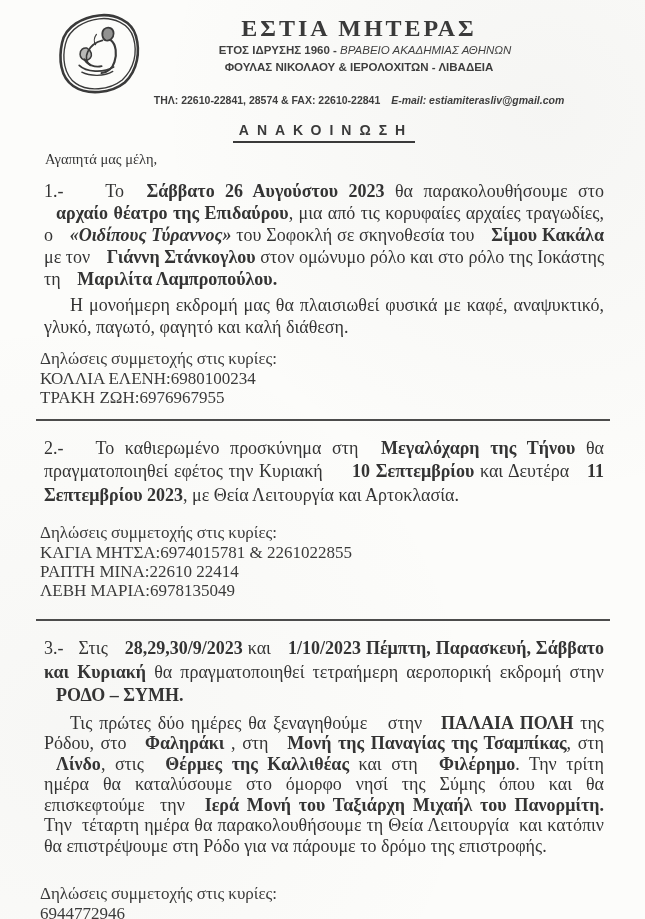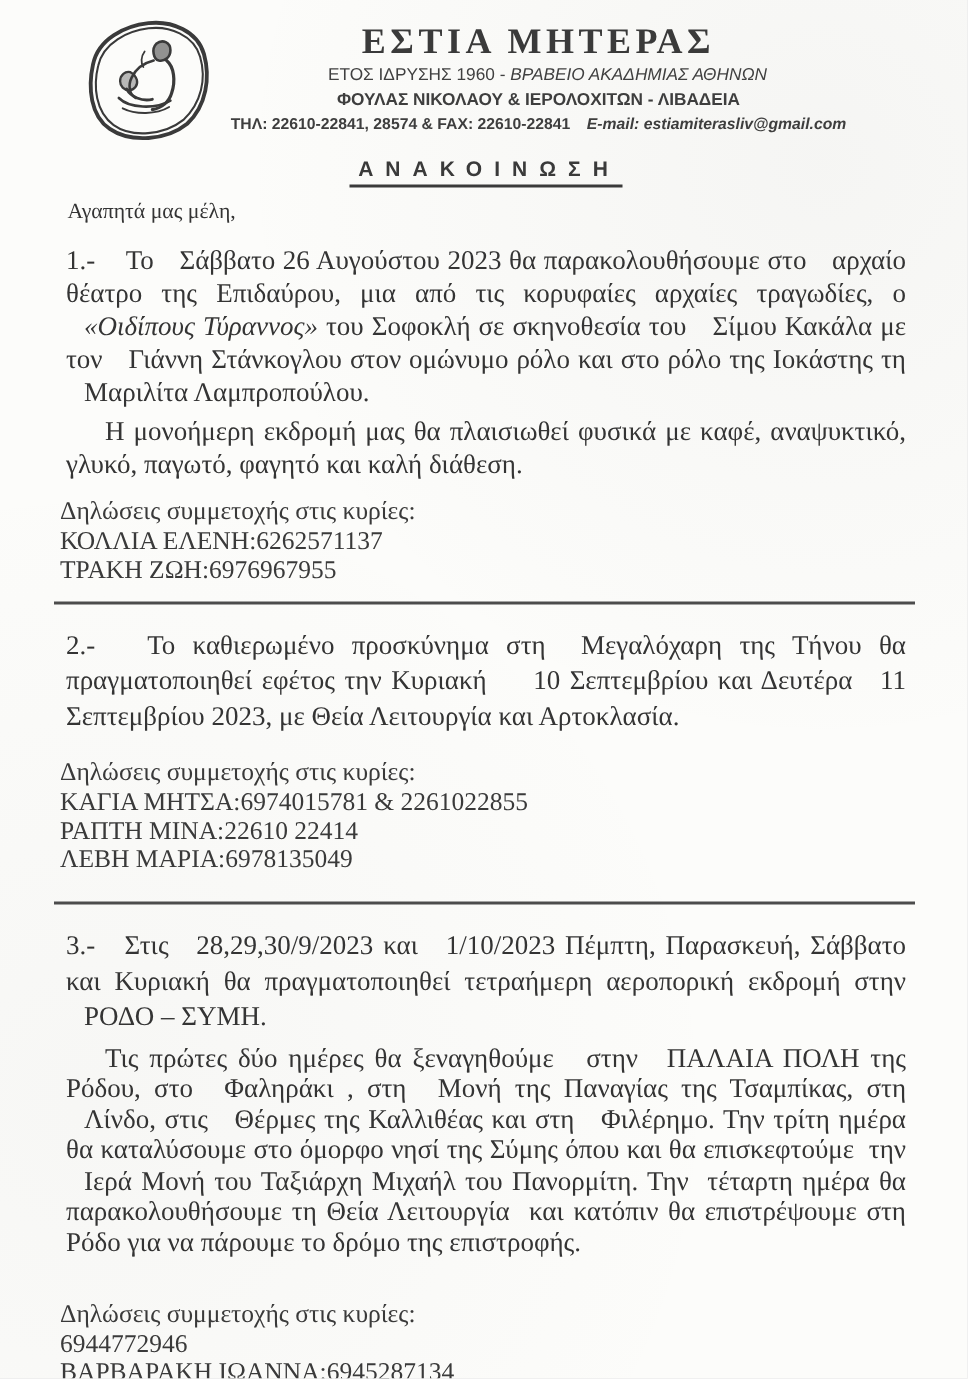--- a/index.html
+++ b/index.html
@@ -10,21 +10,21 @@
     background:#fcfcfa;
     background-image:
       radial-gradient(circle at 85% 12%, rgba(120,120,120,0.05), transparent 40%),
       radial-gradient(circle at 10% 80%, rgba(120,120,120,0.04), transparent 45%);
     color:#343434;
     font-family:"Liberation Serif","DejaVu Serif",serif;
     overflow:hidden;
     box-sizing:border-box;
     padding:12px 37px 0 40px;
   }
-  .b{font-weight:normal;padding-left:12px;}
+  .b{font-weight:bold;padding-left:12px;}
   .i{font-style:italic;}
 
   
   .seal{
     position:absolute;left:55px;top:12px;width:88px;height:86px;
   }
   .header-text{
     text-align:center;
     padding-left:70px;
     line-height:1;
@@ -43,21 +43,21 @@
   .org-founded{
     font-family:"Liberation Sans","DejaVu Sans",sans-serif;
     font-size:11.5px;margin-top:5px;color:#404040;
   }
   .org-address{
     font-family:"Liberation Sans","DejaVu Sans",sans-serif;
     font-weight:bold;font-size:11.5px;margin-top:5px;color:#3e3e3e;
   }
   .org-phone{
     font-family:"Liberation Sans","DejaVu Sans",sans-serif;
-    font-weight:bold;font-size:10.5px;margin-top:5px;color:#3e3e3e;
+    font-weight:bold;font-size:10.5px;margin-top:22px;color:#3e3e3e;
   }
   .org-phone .i{margin-left:8px;}
 
   
   .doc-title{
     text-align:center;margin-top:15px;
   }
   .doc-title span{
     display:inline-block;
     font-family:"Liberation Sans","DejaVu Sans",sans-serif;
@@ -147,21 +147,21 @@
 
   <div class="greeting">Αγαπητά μας μέλη,</div>
 
   <p class="para p1a"><span>1.-&nbsp;&nbsp;&nbsp;&nbsp;Το </span><span class="b">Σάββατο 26 Αυγούστου 2023 </span><span>θα παρακολουθήσουμε στο </span><span class="b">αρχαίο θέατρο της Επιδαύρου</span><span>, μια από  τις κορυφαίες αρχαίες τραγωδίες, ο </span><span class="b i">«Οιδίπους Τύραννος»</span><span> του Σοφοκλή σε σκηνοθεσία του </span><span class="b">Σίμου Κακάλα</span><span> με τον </span><span class="b">Γιάννη Στάνκογλου</span><span> στον ομώνυμο ρόλο και στο ρόλο της Ιοκάστης τη </span><span class="b">Μαριλίτα Λαμπροπούλου.</span></p>
   <p class="para p1b"><span>Η μονοήμερη εκδρομή μας θα πλαισιωθεί φυσικά με καφέ, αναψυκτικό, γλυκό, παγωτό, φαγητό και καλή διάθεση.</span></p>
 
   <div class="contacts c1">
     <div class="contacts-heading">Δηλώσεις συμμετοχής στις κυρίες:</div>
     <div class="contact-row">
       <span class="cname">ΚΟΛΛΙΑ ΕΛΕΝΗ:</span>
-      <span class="cphone">6262571137</span>
+      <span class="cphone">6980100234</span>
     </div>
     <div class="contact-row">
       <span class="cname">ΤΡΑΚΗ ΖΩΗ:</span>
       <span class="cphone">6976967955</span>
     </div>
   </div>
 
   <hr class="rule">
 
   <p class="para p2"><span>2.-&nbsp;&nbsp;&nbsp;Το καθιερωμένο προσκύνημα στη </span><span class="b">Μεγαλόχαρη της Τήνου</span><span> θα πραγματοποιηθεί εφέτος την Κυριακή &nbsp;&nbsp;</span><span class="b">10 Σεπτεμβρίου</span><span> και Δευτέρα </span><span class="b">11 Σεπτεμβρίου 2023</span><span>, με Θεία Λειτουργία και Αρτοκλασία.</span></p>

